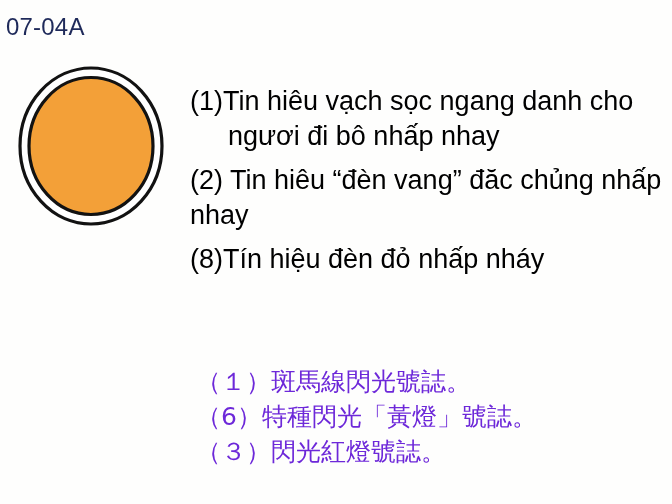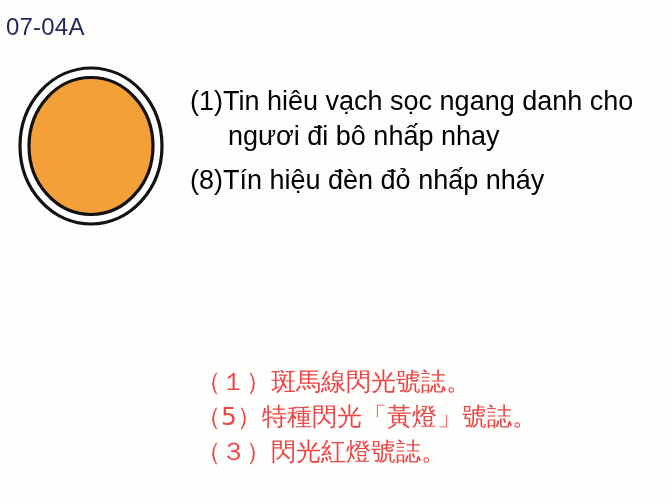--- a/index.html
+++ b/index.html
@@ -73,21 +73,21 @@
   #vi-item-3 {
     margin-bottom: 0;
   }
 
   
   #chinese-block {
     position: absolute;
     left: 196px;
     top: 364px;
     width: 470px;
-    color: #ef4444;
+    color: #6d28d9;
   }
   .zh-line {
     font-family: "DejaVu Sans", "Liberation Sans", sans-serif;
     font-size: 25px;
     line-height: 35px;
     white-space: pre;
   }
 </style>
 </head>
 <body>
@@ -98,22 +98,23 @@
 
   <div id="signal-icon-wrap">
     <svg viewBox="0 0 146 160" xmlns="http://www.w3.org/2000/svg">
       <ellipse cx="73" cy="80" rx="71" ry="78" fill="#ffffff" stroke="#121212" stroke-width="3.2"></ellipse>
       <ellipse cx="73" cy="80" rx="62" ry="68.5" fill="#F3A038" stroke="#121212" stroke-width="3.2"></ellipse>
     </svg>
   </div>
 
   <div id="vietnamese-block">
     <div class="vi-item" id="vi-item-1">(1)Tin hiêu vạch sọc ngang danh cho ngươi đi bô nhấp nhay</div>
+    <div class="vi-item" id="vi-item-2">(2) Tin hiêu “đèn vang” đăc chủng nhấp nhay</div>
     <div class="vi-item" id="vi-item-3">(8)Tín hiệu đèn đỏ nhấp nháy</div>
   </div>
 
   <div id="chinese-block">
     <div class="zh-line">（１）斑馬線閃光號誌。</div>
-    <div class="zh-line">（5）特種閃光「黃燈」號誌。</div>
+    <div class="zh-line">（6）特種閃光「黃燈」號誌。</div>
     <div class="zh-line">（３）閃光紅燈號誌。</div>
   </div>
 
 </div>
 
 </body></html>

